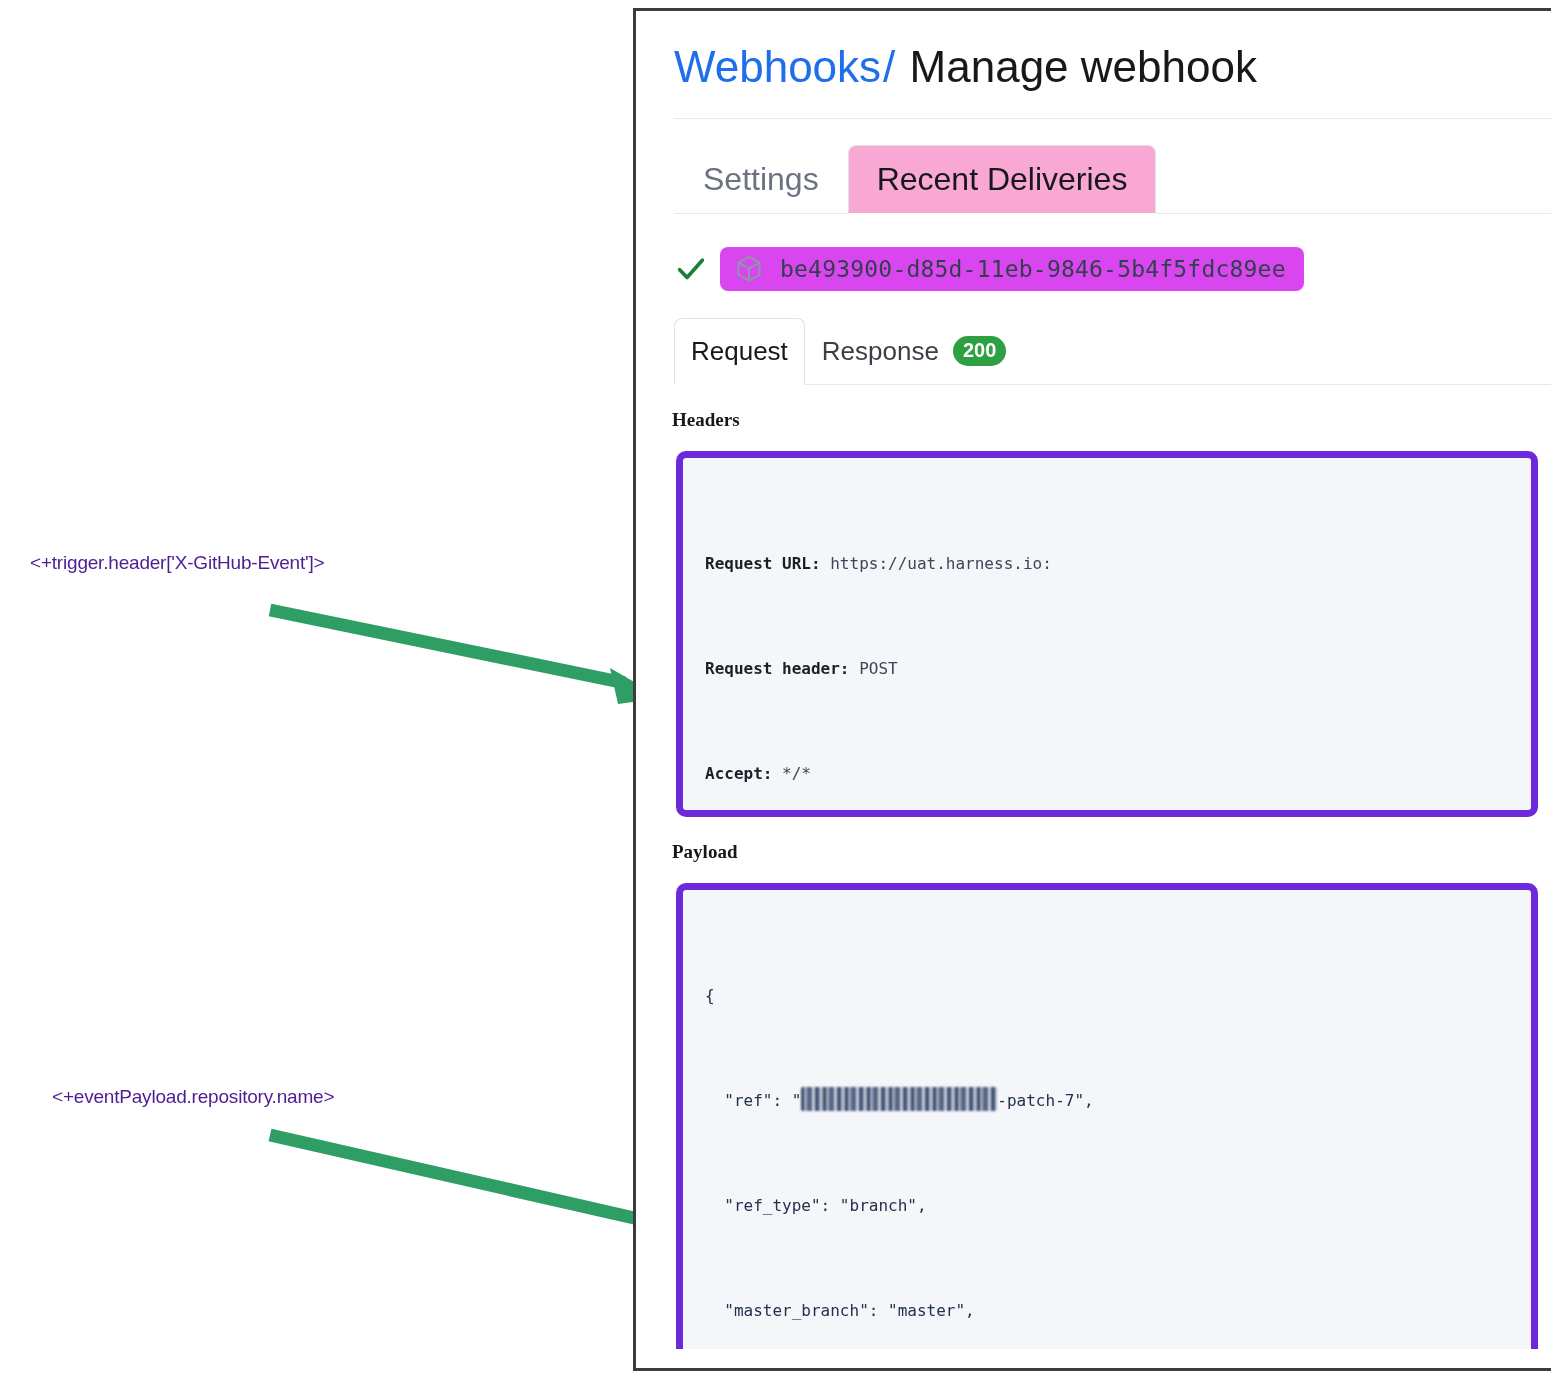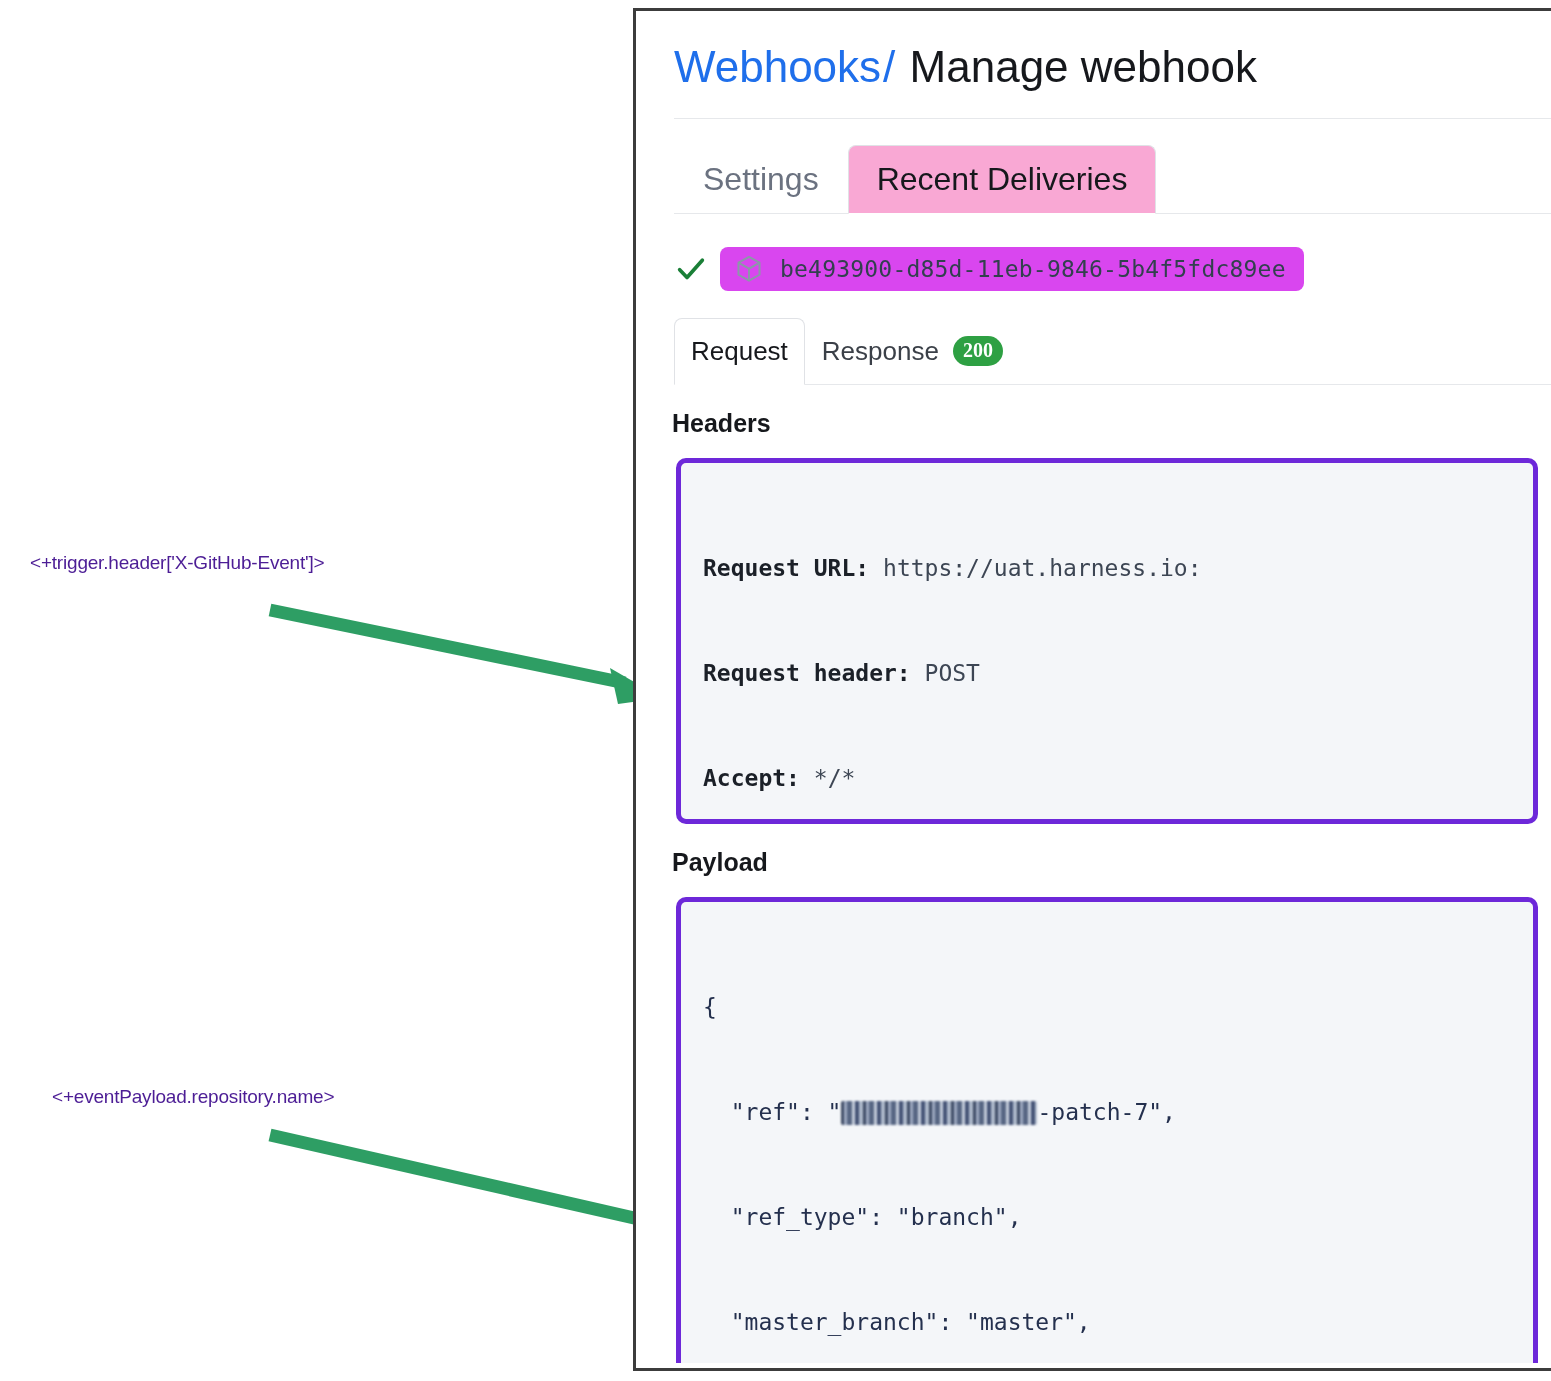--- a/index.html
+++ b/index.html
@@ -164,47 +164,47 @@
     background: #ffffff;
     border: 1px solid #e0e2e6;
     border-bottom: 1px solid #ffffff;
     border-radius: 8px 8px 0 0;
     margin-bottom: -1px;
     color: #16181c;
   }
   #status-badge {
     background: #2ea043;
     color: #ffffff;
-    font-family: Liberation Serif, serif;
+    font-family: Liberation Sans, sans-serif;
     font-size: 20px;
     font-weight: 700;
     border-radius: 15px;
     padding: 3px 10px 4px 10px;
     margin-left: 14px;
     line-height: 1.15;
   }
 
   
   .section-title {
     margin: 24px 0 0 36px;
-    font-size: 25px;
+    font-size: 19px;
     font-weight: 700;
     color: #16181c;
-    font-family: Liberation Sans, sans-serif;
+    font-family: Liberation Serif, serif;
   }
 
   
   .code-box {
     margin: 20px 0 0 40px;
     background: #f4f6f9;
-    border: 5px solid #6d28d9;
+    border: 7px solid #6d28d9;
     border-radius: 10px;
     padding: 18px 22px 20px 22px;
     font-family: "DejaVu Sans Mono", monospace;
-    font-size: 23px;
+    font-size: 16px;
     line-height: 35px;
     color: #32404e;
     box-sizing: border-box;
     width: 862px;
     overflow: hidden;
     white-space: pre;
   }
   #headers-box { height: 366px; }
   #payload-box { height: 466px; border-bottom: none; border-radius: 10px 10px 0 0; }
 

